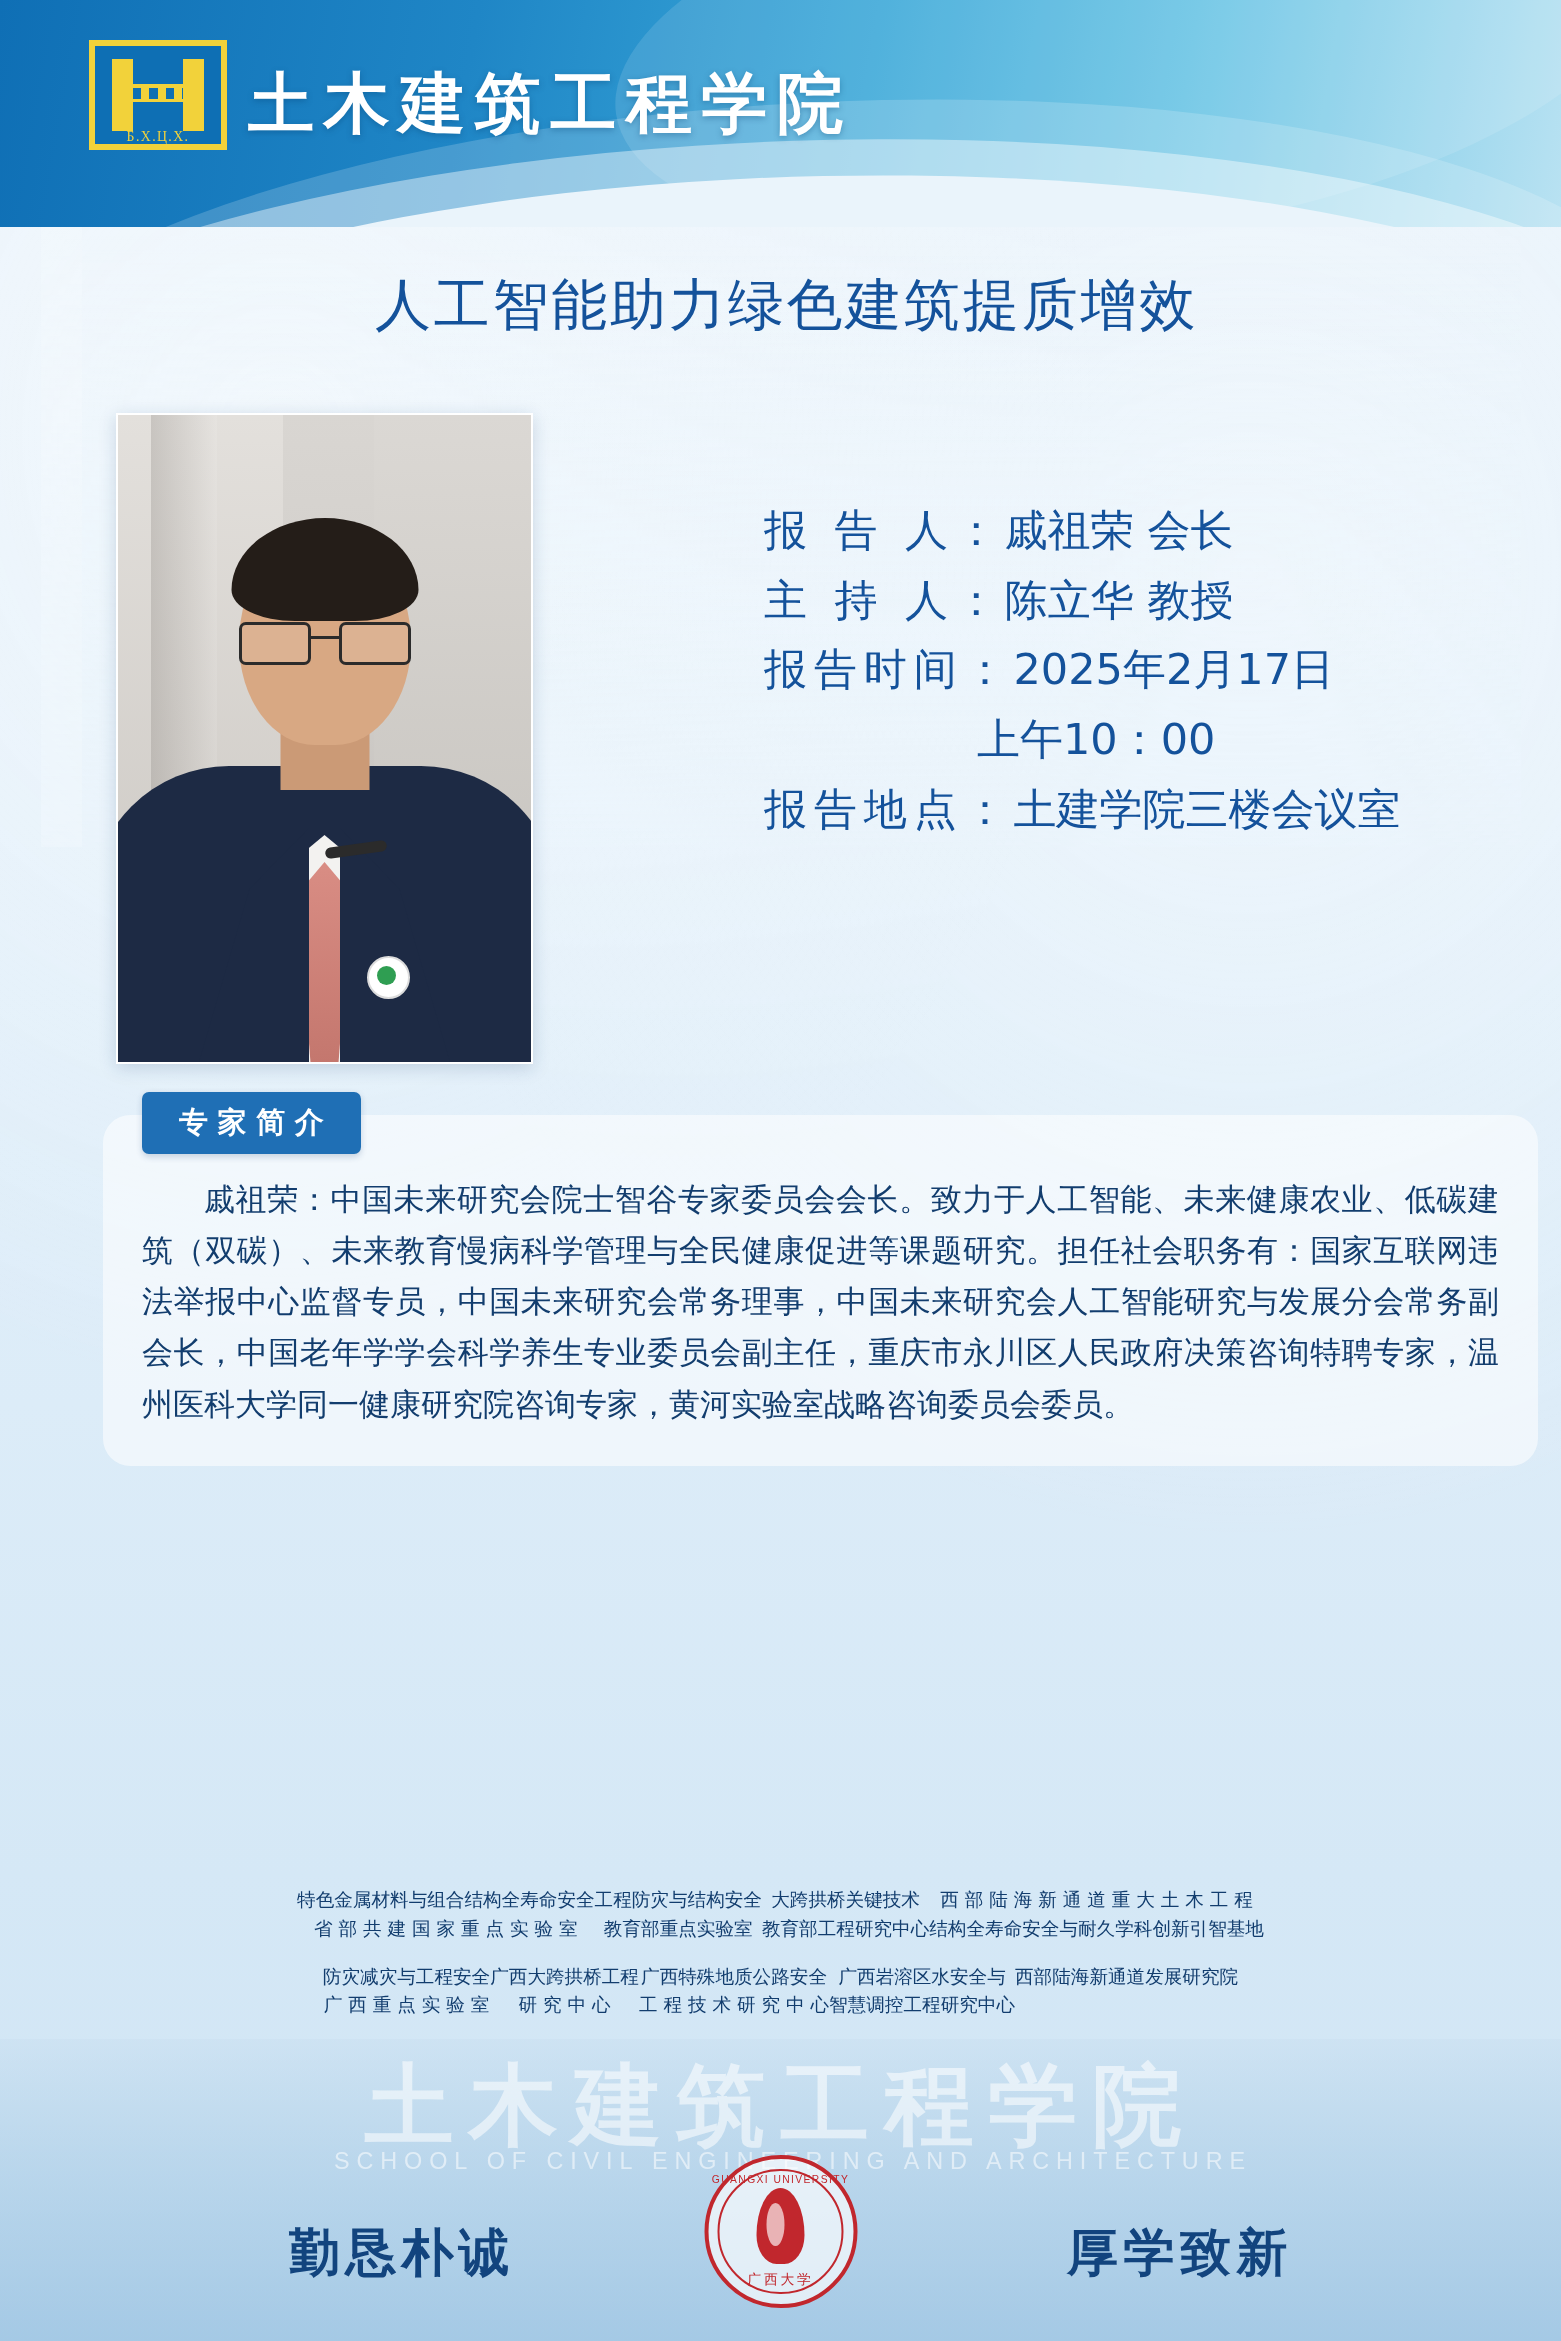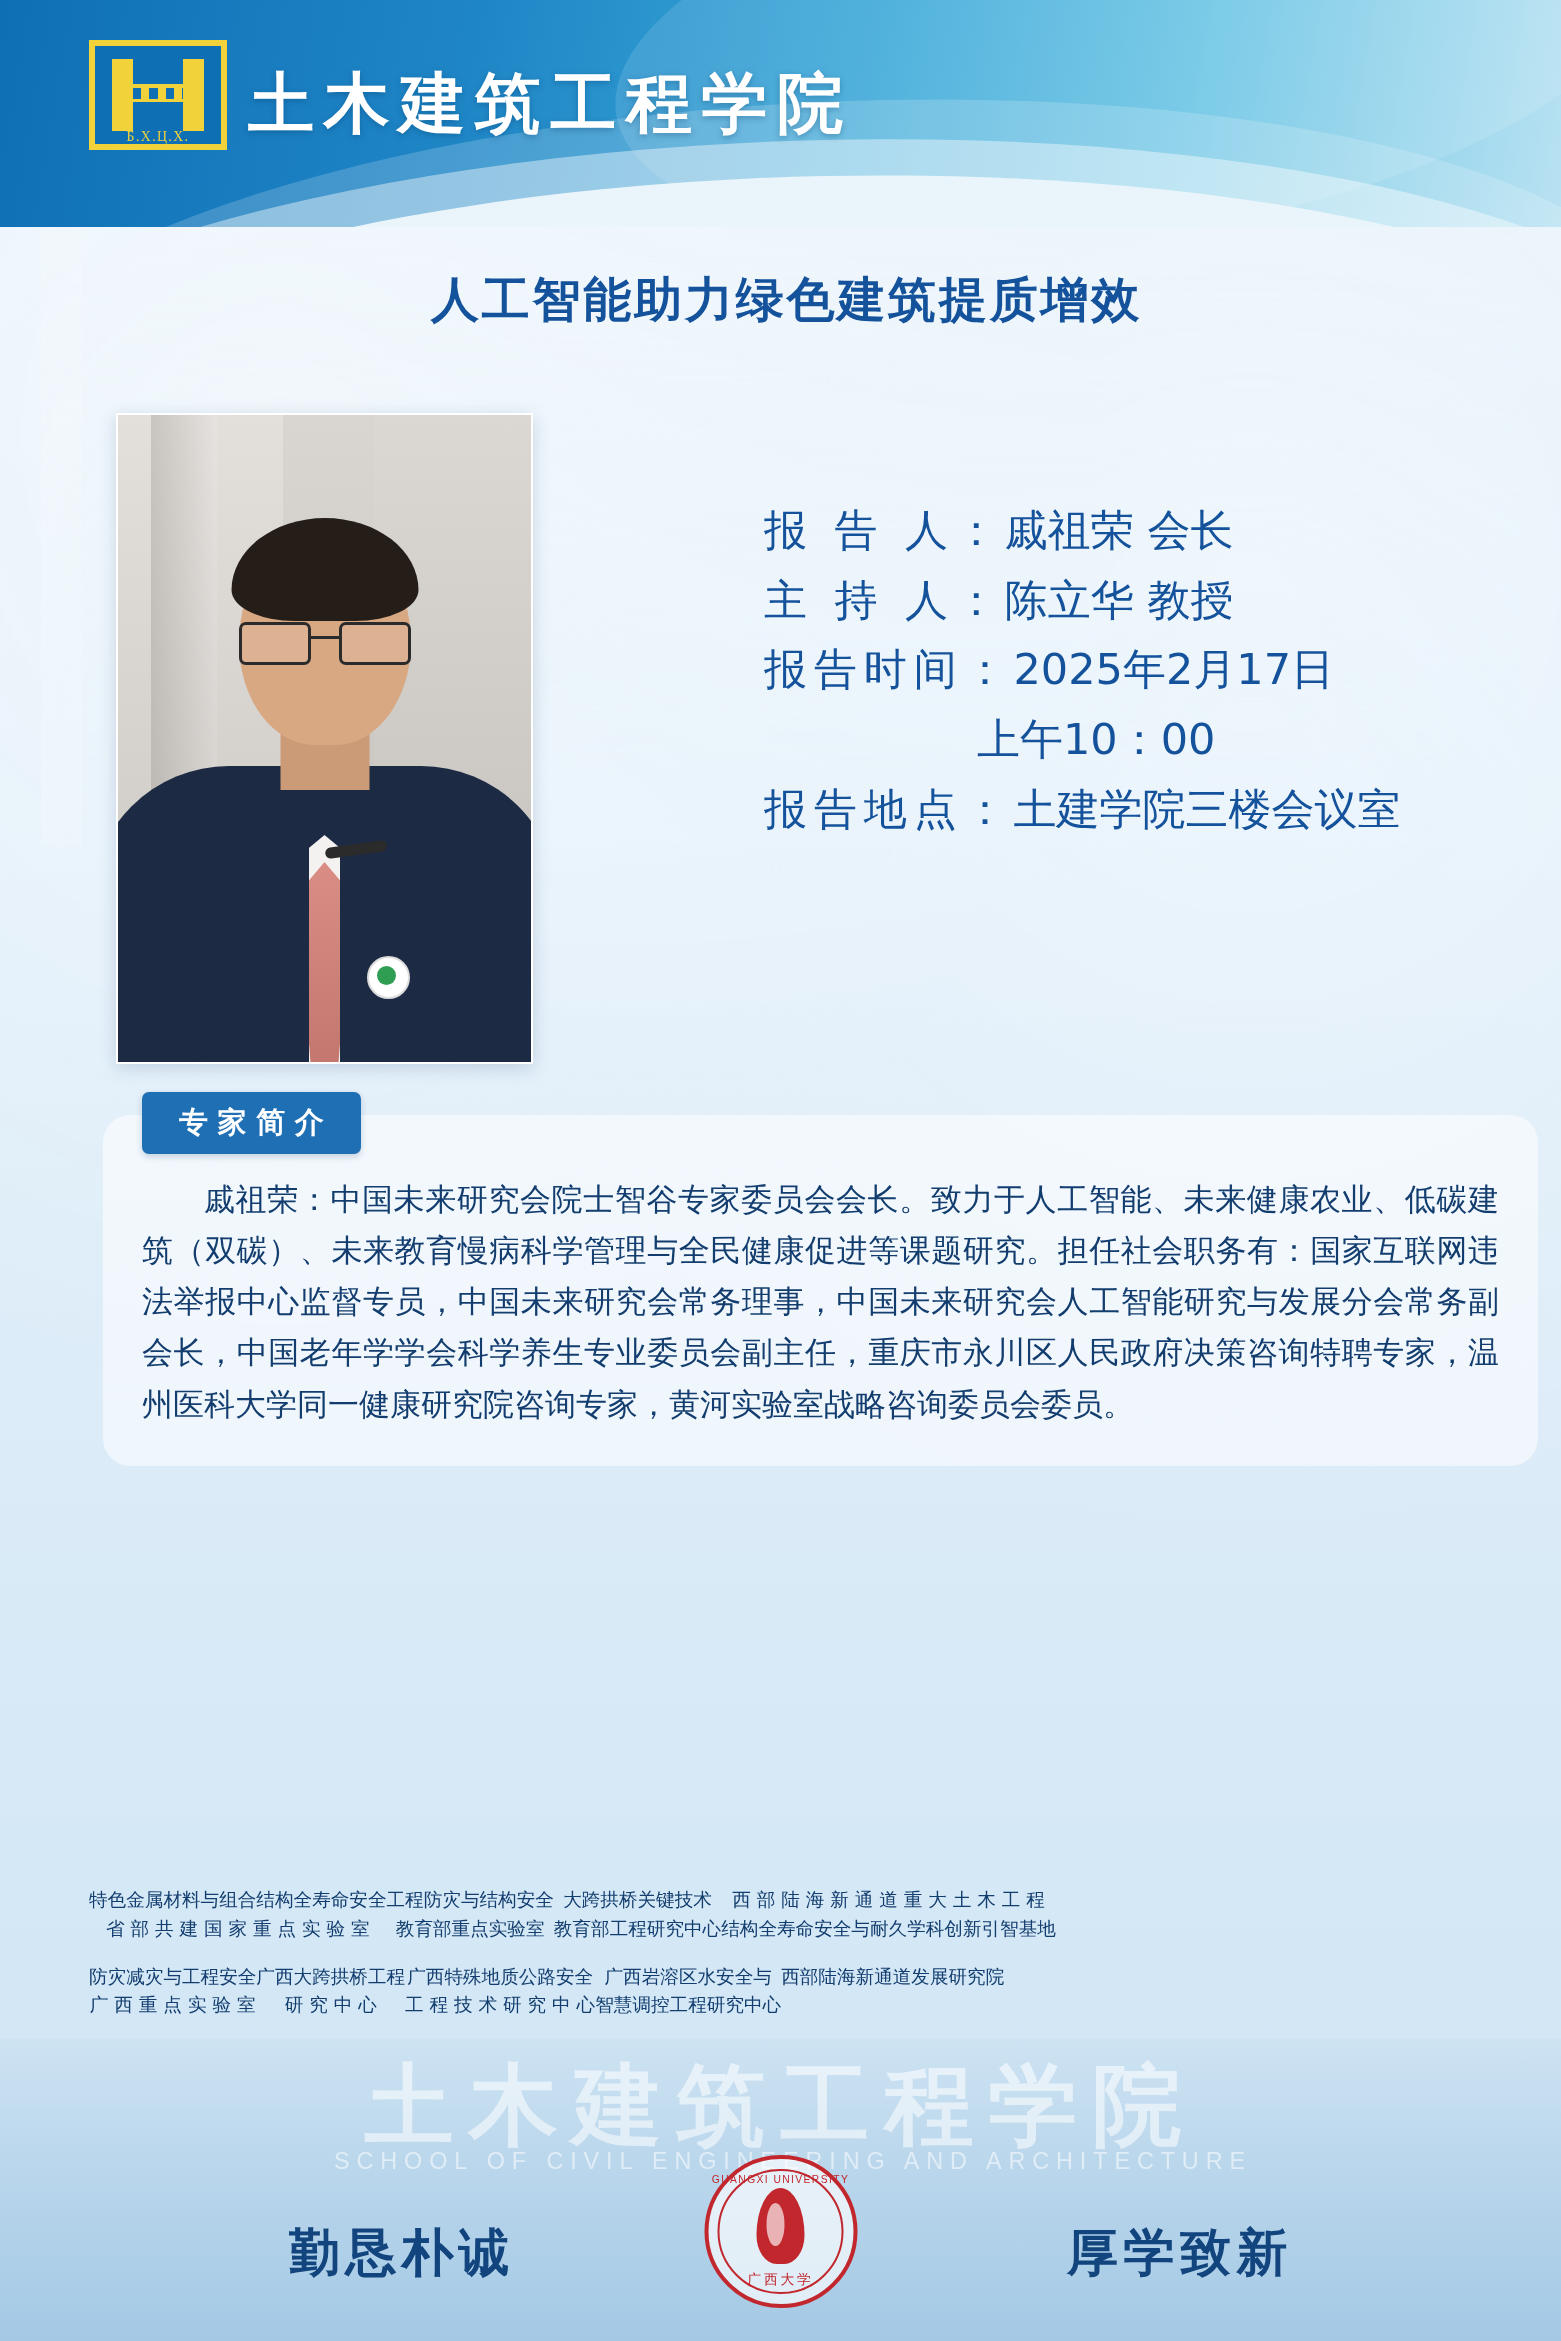--- a/index.html
+++ b/index.html
@@ -138,22 +138,22 @@
     text-shadow: 0 2.1px 6.9px rgba(0,60,110,0.35);
     white-space: nowrap;
   }
 
   
   .main-title {
     position: absolute;
     left: 0; right: 0; top: 268px;
     text-align: center;
     color: #14529b;
-    font-size: 48px;
-    font-weight: 700;
+    font-size: 56px;
+    font-weight: 400;
     letter-spacing: 2.8px;
     font-family: "DejaVu Sans", sans-serif;
     margin-left: 12px;
   }
 
   
   .portrait {
     position: absolute;
     left: 116px; top: 413px;
     width: 413px; height: 647px;
@@ -312,21 +312,21 @@
   .labs {
     position: absolute;
     left: 0; top: 1886px;
     width: 1561px;
     color: #123d6e;
     font-size: 18.6px;
     font-family: "DejaVu Serif", serif;
   }
   .labs-row {
     display: flex;
-    justify-content: flex-start;
+    justify-content: center;
     padding: 0 89px;
     margin-bottom: 19px;
   }
   .labs-item {
     text-align: center;
     line-height: 1.55;
     white-space: pre-line;
   }
 
   

